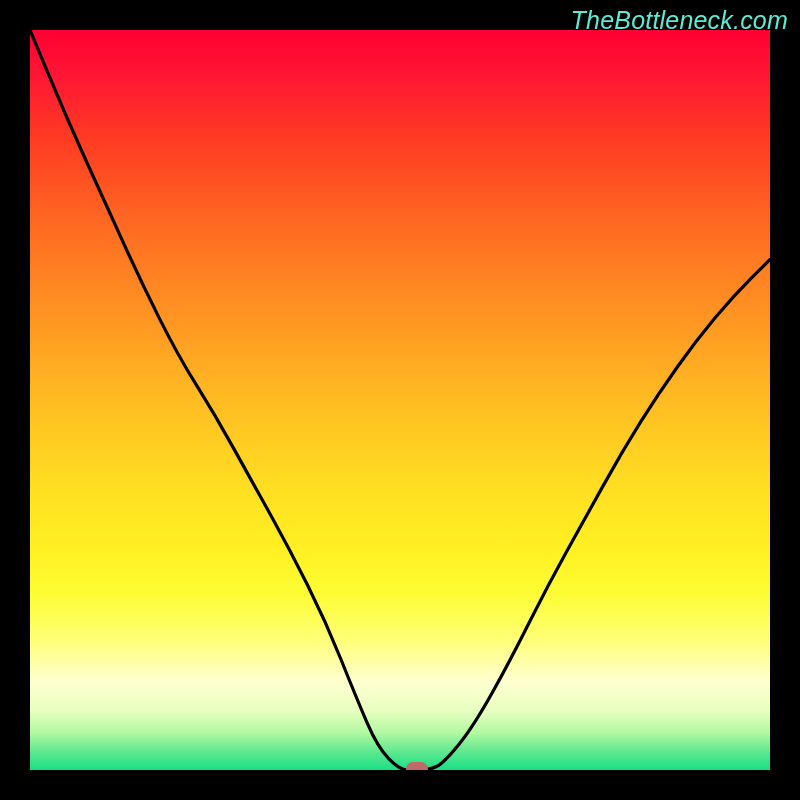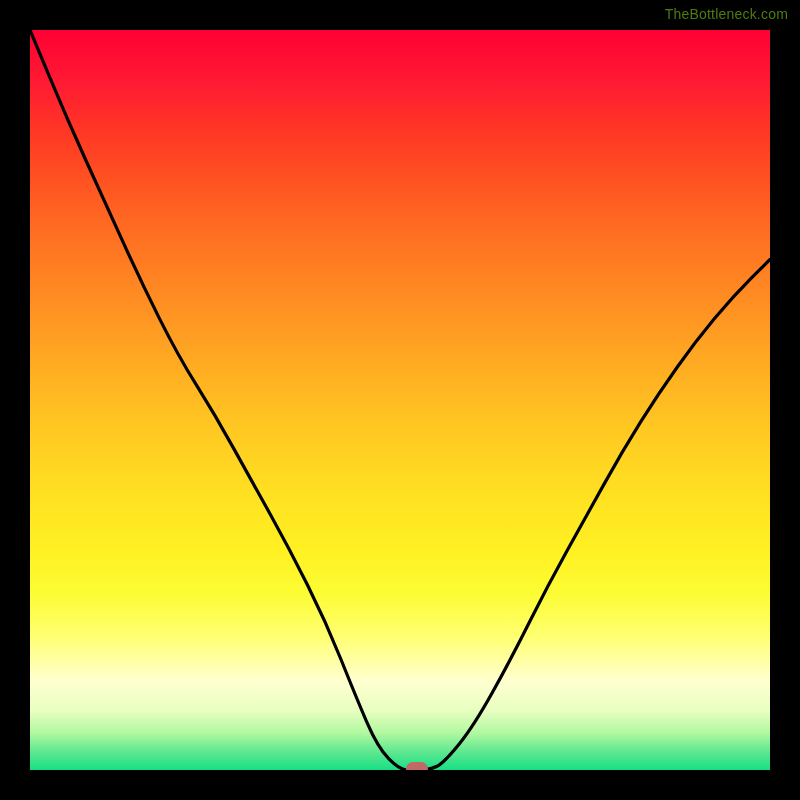--- a/index.html
+++ b/index.html
@@ -49,23 +49,24 @@
     position: absolute;
     left: 0;
     top: 0;
     width: 740px;
     height: 740px;
   }
   .watermark {
     position: absolute;
     top: 6px;
     right: 12px;
-    color: #4d7c0f;
-    font-size: 14px;
+    color: #5eead4;
+    font-size: 25px;
     letter-spacing: 0.2px;
+    font-style: italic;
   }
   .marker {
     position: absolute;
     width: 22px;
     height: 14px;
     border-radius: 7px;
     background: #c06a68;
     transform: translate(-50%, -50%);
     pointer-events: none;
   }

